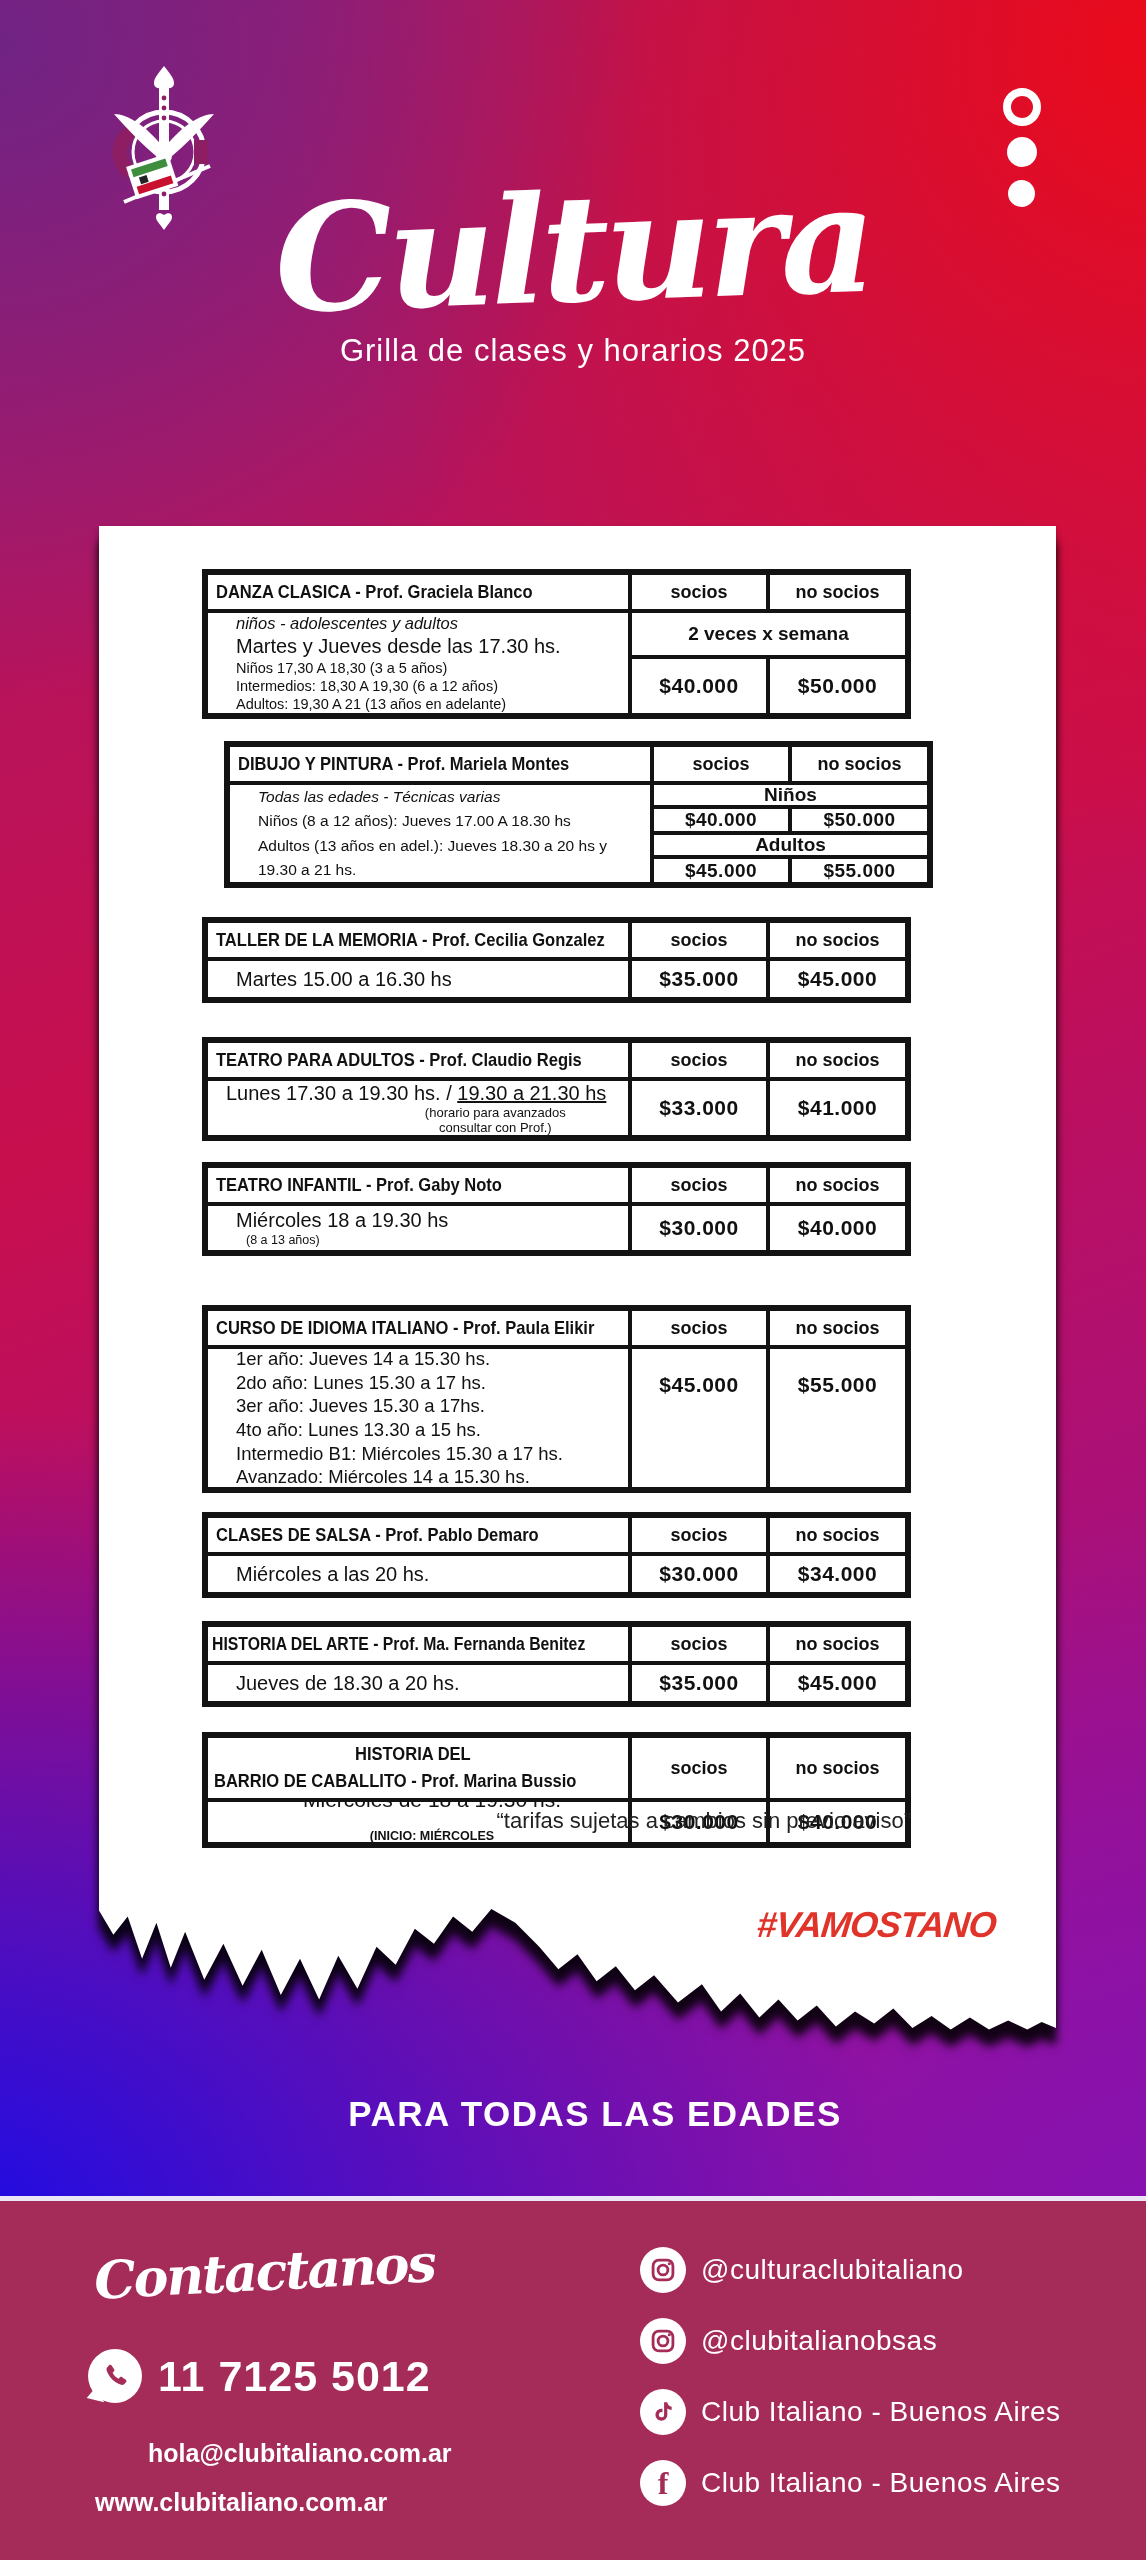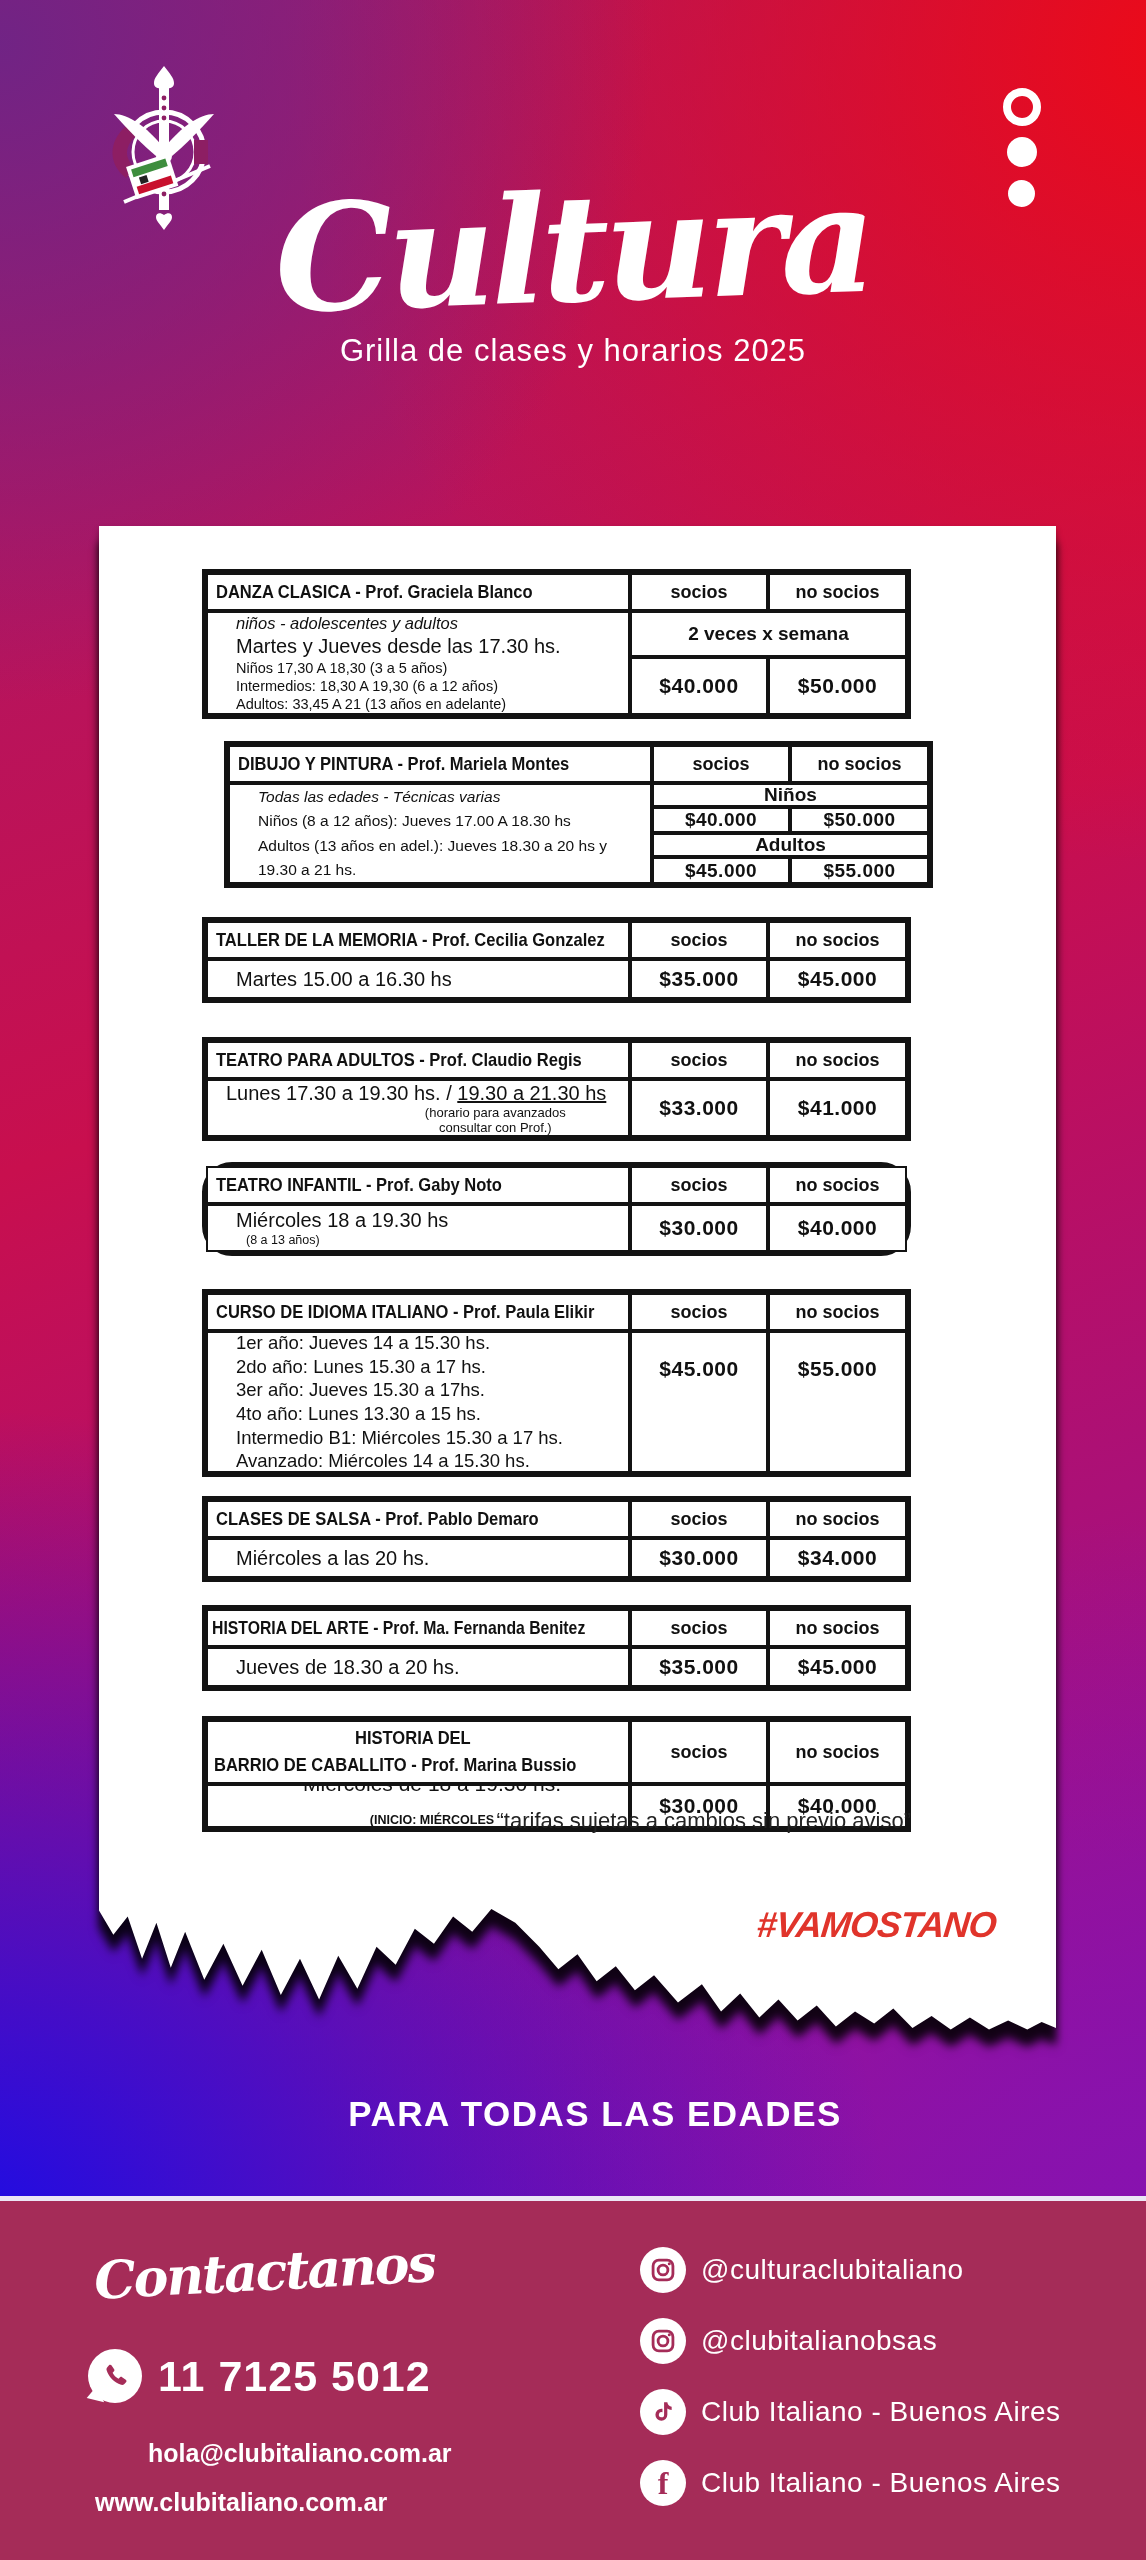--- a/index.html
+++ b/index.html
@@ -49,21 +49,21 @@
   .desc{grid-column:1;flex-direction:column;align-items:flex-start;justify-content:center;
         padding-left:28px;line-height:1.25;}
   .it{font-style:italic;font-size:16.5px;}
   .mainline{font-size:20px;}
   .smalline{font-size:14.5px;}
   .medline{font-size:15.5px;line-height:1.55;}
   .t1{grid-template-rows:38px 46px 58px;margin-bottom:22px;}
   .t2{grid-template-rows:38px 24px 26px 24px 27px;margin-bottom:29px;margin-left:22px;}
   .t3{grid-template-rows:38px 40px;margin-bottom:34px;}
   .t4{grid-template-rows:38px 58px;margin-bottom:21px;}
-  .t5{grid-template-rows:38px 48px;margin-bottom:33px;border-radius:30px;}
+  .t5{grid-template-rows:38px 48px;margin-bottom:49px;}
   .t6{grid-template-rows:38px 142px;margin-bottom:19px;}
   .t7{grid-template-rows:38px 40px;margin-bottom:23px;}
   .t8{grid-template-rows:38px 40px;margin-bottom:25px;}
   .t9{grid-template-rows:64px 44px;}
   .rspan{grid-row:2/-1;}
   .u{text-decoration:underline;}
   .note-c{font-size:13px;line-height:1.15;text-align:center;width:58%;margin-left:38%;}
   .note-s{font-size:12.5px;}
   .note-b{font-size:12.5px;font-weight:bold;line-height:1.15;text-align:center;}
   .t6 .price{align-items:flex-start;padding-top:24px;}
@@ -154,21 +154,21 @@
           <div class="cell titlecell">
               <span class="course-title">DANZA CLASICA - Prof. Graciela Blanco</span>
             </div>
           <div class="cell colhead">socios</div>
           <div class="cell colhead">no socios</div>
           <div class="cell desc rspan">
             <span class="it">niños - adolescentes y adultos</span>
             <span class="mainline">Martes y Jueves desde las  17.30 hs.</span>
             <span class="smalline">Niños 17,30 A 18,30 (3  a 5 años)</span>
             <span class="smalline">Intermedios: 18,30 A 19,30 (6 a 12 años)</span>
-            <span class="smalline">Adultos: 33,45 A 21 (13 años en adelante)</span>
+            <span class="smalline">Adultos: 19,30 A 21 (13 años en adelante)</span>
           </div>
           <div class="cell spanlbl">2 veces x semana</div>
           <div class="cell price">$40.000</div>
           <div class="cell price">$50.000</div>
         </div>
 
         <div class="ctable t2">
           <div class="cell titlecell">
               <span class="course-title">DIBUJO Y PINTURA - Prof. Mariela Montes</span>
             </div>

